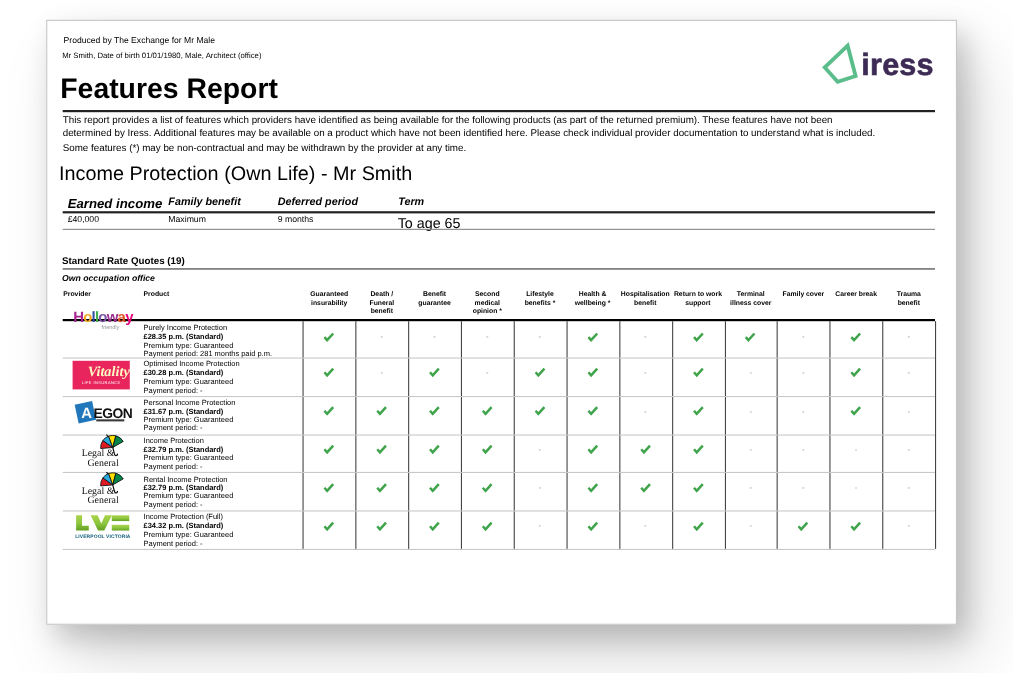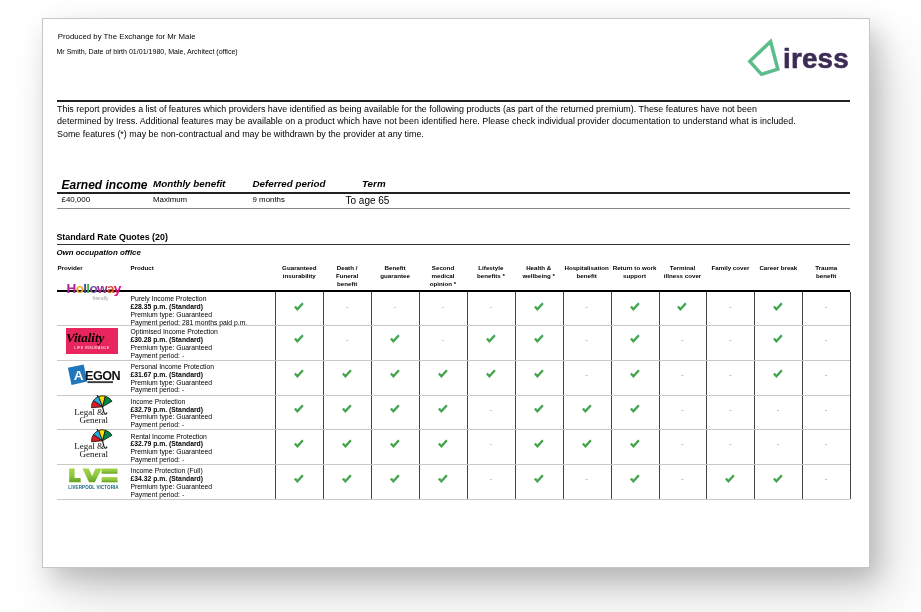--- a/index.html
+++ b/index.html
@@ -12,33 +12,35 @@
 </style>
 </head>
 <body>
 <div class="page">
 <div class="abs" style="left:15.3px;top:14.2px;font-size:7.8px;line-height:1;">Produced by The Exchange for Mr Male</div>
 <div class="abs" style="left:14.0px;top:29.2px;font-size:7.05px;line-height:1;">Mr Smith, Date of birth 01/01/1980, Male, Architect (office)</div>
 <div class="abs" style="left:702.5px;top:19px;width:110px;height:40px;"><svg width="110" height="40" viewBox="0 0 110 40">
         <polygon points="25.6,3.5 4.8,23.3 16.5,36.3 32.8,31.1" fill="none" stroke="#5abd8b" stroke-width="3.5"></polygon>
         <text x="38" y="30" font-family="Liberation Sans,sans-serif" font-size="27.8" font-weight="bold" fill="#3d2b55" stroke="#3d2b55" stroke-width="0.55" letter-spacing="0.2">iress</text>
       </svg></div>
+<div class="abs" style="left:12.3px;top:50.2px;font-size:25.8px;font-weight:bold;line-height:1;">Features Report</div>
 <div class="line" style="top:81px;height:2px;"></div>
 <div class="abs" style="left:14.5px;top:83.5px;font-size:8.92px;line-height:12.6px;white-space:nowrap;">This report provides a list of features which providers have identified as being available for the following products (as part of the returned premium). These features have not been<br>determined by Iress. Additional features may be available on a product which have not been identified here. Please check individual provider documentation to understand what is included.<br>Some features (*) may be non-contractual and may be withdrawn by the provider at any time.</div>
+<div class="abs" style="left:11.2px;top:129.8px;font-size:18px;line-height:1;">Income Protection (Own Life) - Mr Smith</div>
 <div class="abs" style="left:19.0px;top:160.2px;font-size:12px;font-weight:bold;font-style:italic;line-height:1;white-space:nowrap;">Earned income</div>
-<div class="abs" style="left:110.5px;top:160.2px;font-size:9.8px;font-weight:bold;font-style:italic;line-height:1;white-space:nowrap;">Monthly benefit</div>
+<div class="abs" style="left:110.5px;top:160.2px;font-size:9.8px;font-weight:bold;font-style:italic;line-height:1;white-space:nowrap;">Family benefit</div>
 <div class="abs" style="left:210.0px;top:160.2px;font-size:9.8px;font-weight:bold;font-style:italic;line-height:1;white-space:nowrap;">Deferred period</div>
 <div class="abs" style="left:319.5px;top:160.2px;font-size:9.8px;font-weight:bold;font-style:italic;line-height:1;white-space:nowrap;">Term</div>
 <div class="line" style="top:173.3px;height:1.9px;"></div>
 <div class="abs" style="left:19.0px;top:177.3px;font-size:7.9px;line-height:1;">£40,000</div>
 <div class="abs" style="left:110.5px;top:177.3px;font-size:7.9px;line-height:1;text-align:right;">Maximum</div>
 <div class="abs" style="left:210.0px;top:177.3px;font-size:7.9px;line-height:1;">9 months</div>
-<div class="abs" style="left:303px;top:177.3px;font-size:10px;line-height:1;">To age 65</div>
+<div class="abs" style="left:319px;top:177.3px;font-size:13px;line-height:1;">To age 65</div>
 <div class="line" style="top:189.3px;height:1.2px;background:#888;"></div>
-<div class="abs" style="left:13.9px;top:213.7px;font-size:8.9px;font-weight:bold;line-height:1;">Standard Rate Quotes (20)</div>
+<div class="abs" style="left:13.9px;top:213.7px;font-size:8.9px;font-weight:bold;line-height:1;">Standard Rate Quotes (19)</div>
 <div class="line" style="top:224.6px;height:1.2px;background:#333;"></div>
 <div class="abs" style="left:13.9px;top:229.8px;font-size:7.9px;font-weight:bold;font-style:italic;line-height:1;">Own occupation office</div>
 <div class="abs" style="left:15.0px;top:245.2px;font-size:6.2px;font-weight:bold;line-height:7.75px;">Provider</div>
 <div class="abs" style="left:88.0px;top:245.2px;font-size:6.2px;font-weight:bold;line-height:7.75px;">Product</div>
 <div class="hcol" style="left:256.8px;top:245.2px;">Guaranteed<br>insurability</div>
 <div class="hcol" style="left:304.6px;top:245.2px;">Death /<br>Funeral<br>benefit</div>
 <div class="hcol" style="left:352.6px;top:245.2px;">Benefit<br>guarantee</div>
 <div class="hcol" style="left:400.5px;top:245.2px;">Second<br>medical<br>opinion *</div>
 <div class="hcol" style="left:448.4px;top:245.2px;">Lifestyle<br>benefits *</div>
 <div class="hcol" style="left:496.2px;top:245.2px;">Health &amp;<br>wellbeing *</div>
@@ -100,21 +102,21 @@
     </div>
 <div class="abs" style="left:663.9px;top:284.2px;width:47.9px;text-align:center;color:#888;font-size:7px;line-height:1;">-</div>
 <div class="abs" style="left:711.8px;top:282.5px;width:47.9px;">
       <svg width="10" height="9" viewBox="0 0 10 9" style="display:block;margin:0 auto;">
         <path d="M0.9 4.4 L3.4 7.2 L8.9 1.2" stroke="#3fa44c" stroke-width="2.3" fill="none"></path>
       </svg>
     </div>
 <div class="abs" style="left:759.7px;top:284.2px;width:47.9px;text-align:center;color:#888;font-size:7px;line-height:1;">-</div>
 <div class="abs" style="left:15.0px;top:306.0px;width:72.5px;height:34.8px;">
       <div style="position:absolute;left:8.5px;top:2.5px;width:52px;height:26px;background:#e8255c;">
-        <div style="position:absolute;left:0;top:2.5px;width:100%;text-align:left;color:#000000;font-family:'Liberation Serif',serif;font-style:italic;font-size:13px;font-weight:bold;">Vitality</div>
+        <div style="position:absolute;left:0;top:2.5px;width:100%;text-align:right;color:#fef9c3;font-family:'Liberation Serif',serif;font-style:italic;font-size:13px;font-weight:bold;">Vitality</div>
         <div style="position:absolute;left:0;top:18.5px;width:100%;text-align:center;color:#fff;font-size:3.6px;letter-spacing:0.4px;">LIFE INSURANCE</div>
       </div>
     </div>
 <div class="abs prod" style="left:88.0px;top:309.2px;">Optimised Income Protection<br><b>£30.28 p.m. (Standard)</b><br>Premium type: Guaranteed<br>Payment period: -</div>
 <div class="abs" style="left:232.8px;top:315.3px;width:47.9px;">
       <svg width="10" height="9" viewBox="0 0 10 9" style="display:block;margin:0 auto;">
         <path d="M0.9 4.4 L3.4 7.2 L8.9 1.2" stroke="#3fa44c" stroke-width="2.3" fill="none"></path>
       </svg>
     </div>
 <div class="abs" style="left:280.7px;top:317.0px;width:47.9px;text-align:center;color:#888;font-size:7px;line-height:1;">-</div>

